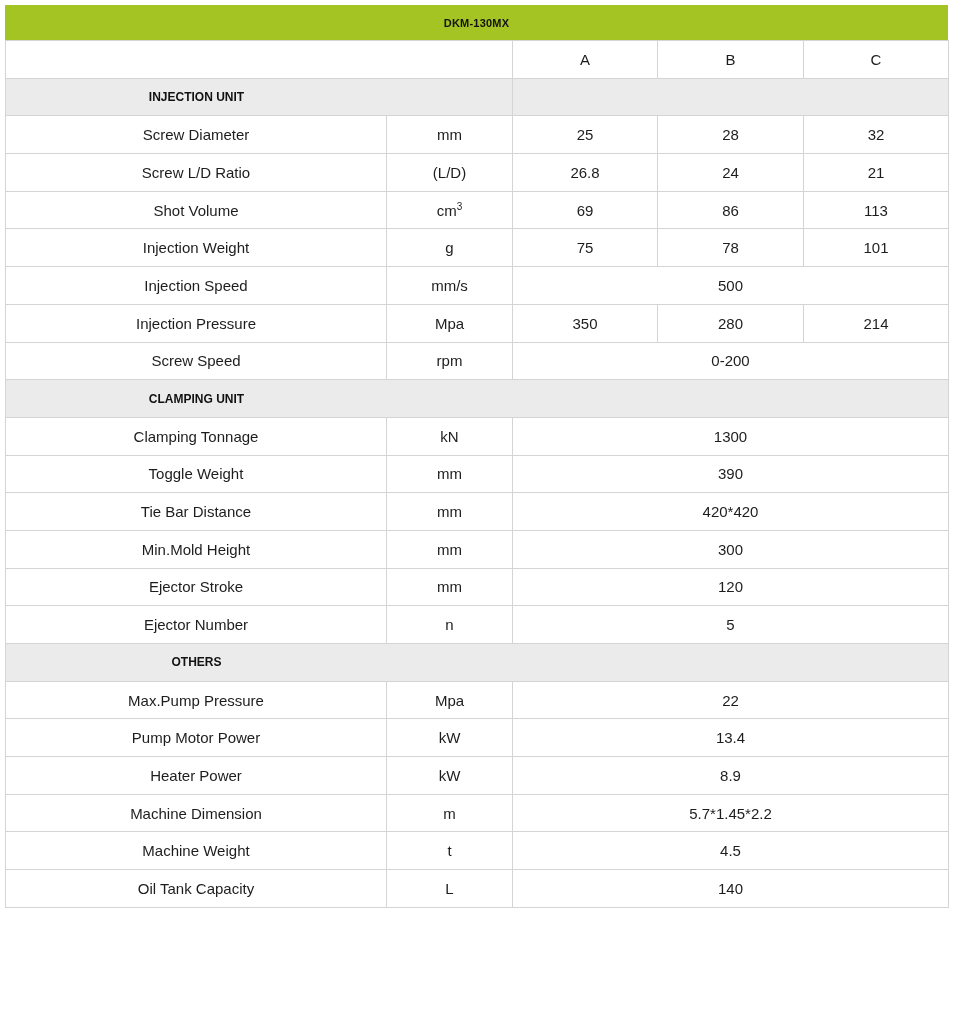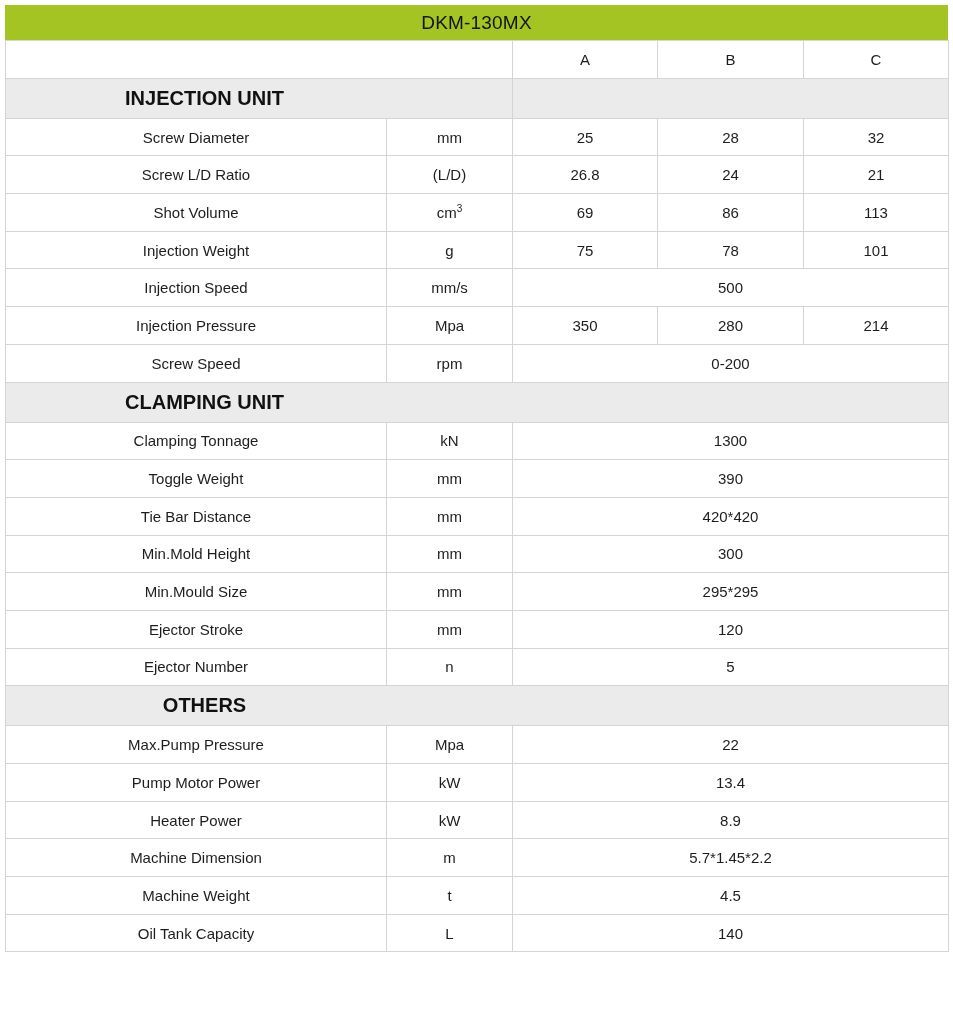--- a/index.html
+++ b/index.html
@@ -17,22 +17,22 @@
   }
   .sheet { margin: 5px 5px 0 5px; width: 943px; }
   .title-bar {
     height: 35px;
     background: var(--header-green);
     display: flex;
     align-items: center;
     justify-content: center;
   }
   .title-bar span {
-    font-weight: normal;
-    font-size: 19px;
+    font-weight: bold;
+    font-size: 11px;
     color: #141414;
     letter-spacing: 0.2px;
   }
   table.spec {
     border-collapse: collapse;
     table-layout: fixed;
     width: 943px;
     border: 1px solid var(--border);
   }
   table.spec td {
@@ -42,23 +42,23 @@
     text-align: center;
     vertical-align: middle;
     font-size: 15px;
     color: var(--text);
     overflow: hidden;
   }
   td.col-head { font-size: 15px; color: #222; }
   tr.section-row td {
     background: var(--section-gray);
     font-weight: bold;
-    font-size: 20px;
+    font-size: 12px;
     color: #111;
-    padding: 8px;
+    padding: 0;
   }
   .section-label { width: 381px; text-align: center; }
   td.unit sup { font-size: 10px; vertical-align: super; line-height: 0; }
 </style>
 </head>
 <body>
 
 <div class="sheet">
 
   <div class="title-bar">
@@ -165,25 +165,20 @@
       <td colspan="3">420*420</td>
     </tr>
 
 
     <tr>
       <td>Min.Mold Height</td>
       <td class="unit">mm</td>
       <td colspan="3">300</td>
     </tr>
 
-    <tr>
-      <td>Min.Mould Size</td>
-      <td class="unit">mm</td>
-      <td colspan="3">295*295</td>
-    </tr>
 
     <tr>
       <td>Ejector Stroke</td>
       <td class="unit">mm</td>
       <td colspan="3">120</td>
     </tr>
 
 
     <tr>
       <td>Ejector Number</td>

